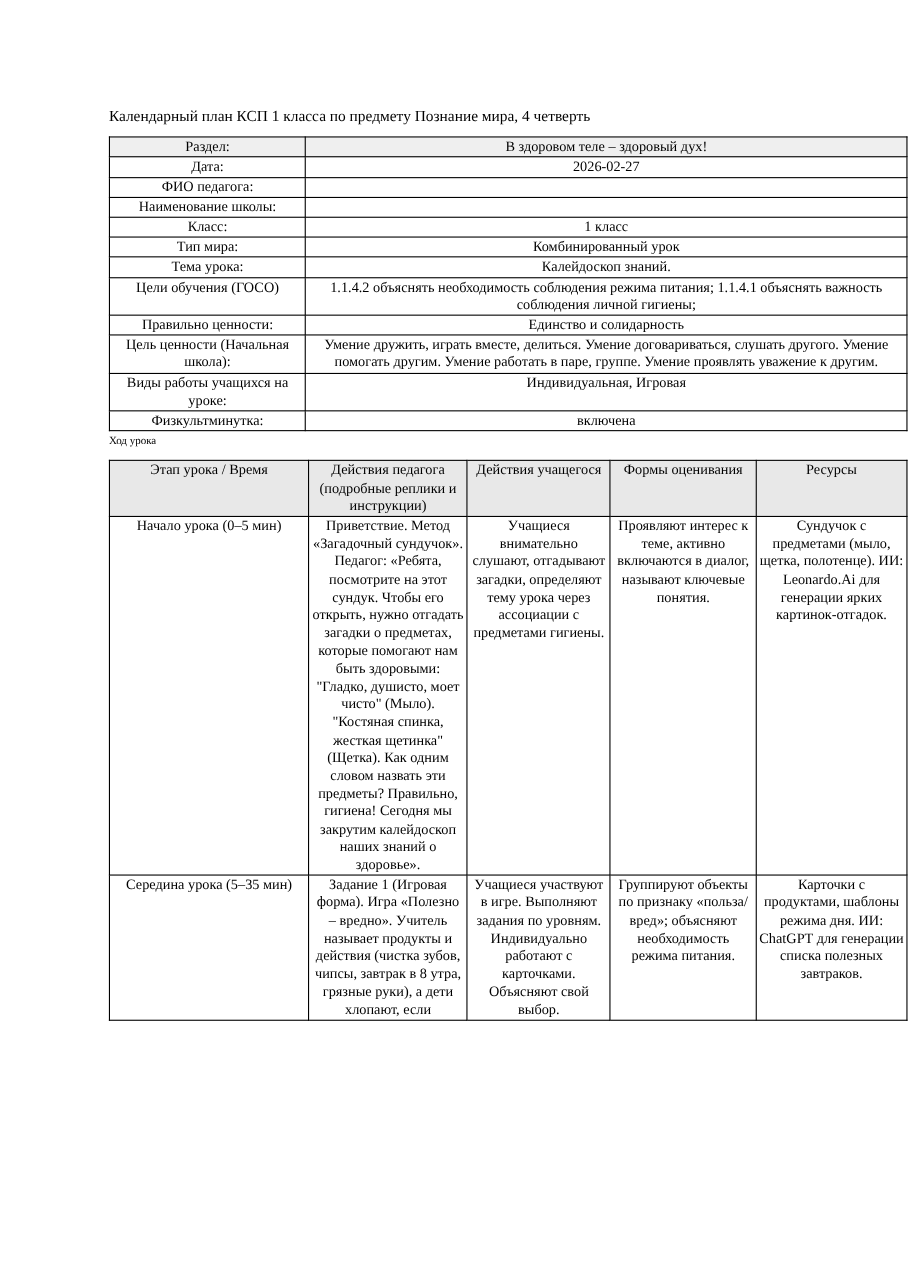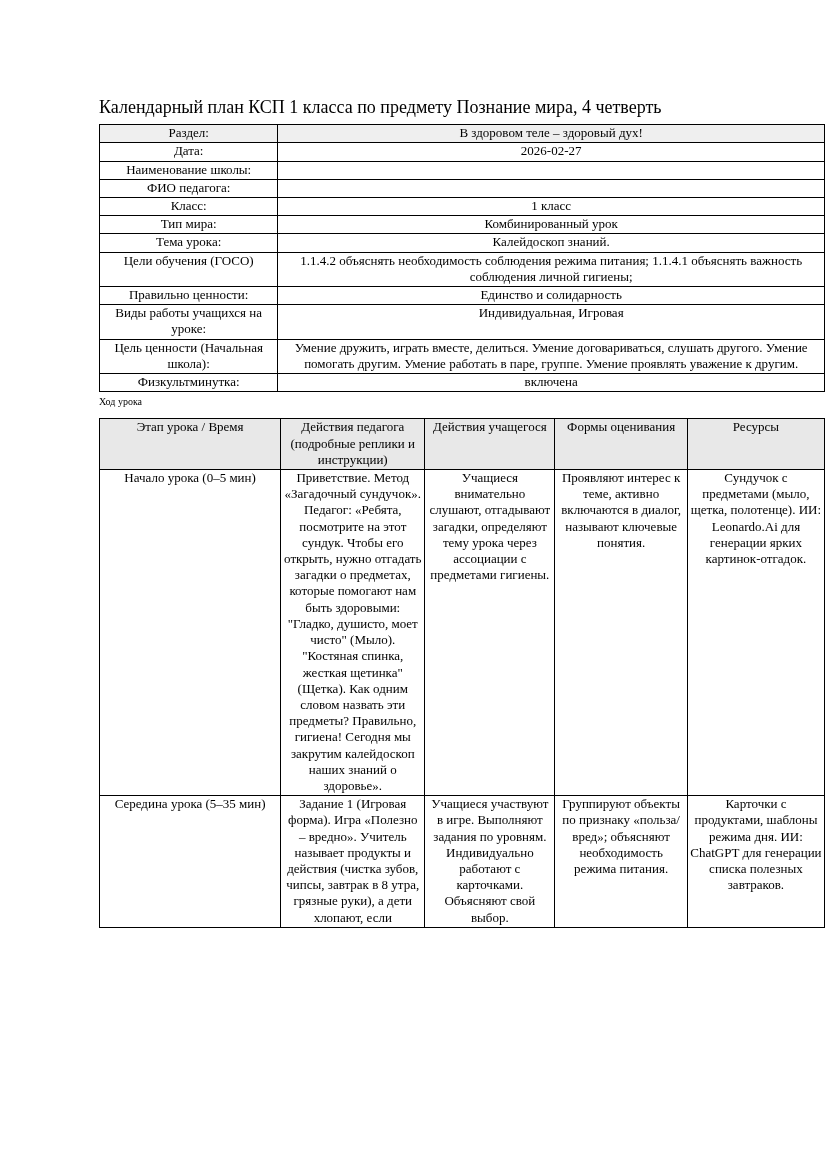--- a/index.html
+++ b/index.html
@@ -18,21 +18,21 @@
     color: #000000;
   }
   .page-content {
     position: absolute;
     left: 99px;
     top: 99px;
     width: 630px;
   }
   .doc-title {
     margin: 0 0 9px 0;
-    font-size: 18px;
+    font-size: 14px;
     font-weight: normal;
   }
   table {
     border-collapse: collapse;
     table-layout: fixed;
     width: 726px;
   }
   td, th {
     border: 1px solid #000000;
     padding: 0 2px 1px 2px;
@@ -74,25 +74,25 @@
     <tbody>
       <tr class="highlight">
         <td>Раздел:</td>
         <td>В здоровом теле – здоровый дух!</td>
       </tr>
       <tr>
         <td>Дата:</td>
         <td>2026-02-27</td>
       </tr>
       <tr>
-        <td>Наименование школы:</td>
+        <td>ФИО педагога:</td>
         <td></td>
       </tr>
       <tr>
-        <td>ФИО педагога:</td>
+        <td>Наименование школы:</td>
         <td></td>
       </tr>
       <tr>
         <td>Класс:</td>
         <td>1 класс</td>
       </tr>
       <tr>
         <td>Тип мира:</td>
         <td>Комбинированный урок</td>
       </tr>
@@ -102,26 +102,26 @@
       </tr>
       <tr>
         <td>Цели обучения (ГОСО)</td>
         <td>1.1.4.2 объяснять необходимость соблюдения режима питания; 1.1.4.1 объяснять важность соблюдения личной гигиены;</td>
       </tr>
       <tr>
         <td>Правильно ценности:</td>
         <td>Единство и солидарность</td>
       </tr>
       <tr>
+        <td>Цель ценности (Начальная школа):</td>
+        <td>Умение дружить, играть вместе, делиться. Умение договариваться, слушать другого. Умение помогать другим. Умение работать в паре, группе. Умение проявлять уважение к другим.</td>
+      </tr>
+      <tr>
         <td>Виды работы учащихся на уроке:</td>
         <td>Индивидуальная, Игровая</td>
-      </tr>
-      <tr>
-        <td>Цель ценности (Начальная школа):</td>
-        <td>Умение дружить, играть вместе, делиться. Умение договариваться, слушать другого. Умение помогать другим. Умение работать в паре, группе. Умение проявлять уважение к другим.</td>
       </tr>
       <tr>
         <td>Физкультминутка:</td>
         <td>включена</td>
       </tr>
     </tbody>
   </table>
 
   <p class="section-heading">Ход урока</p>
 

